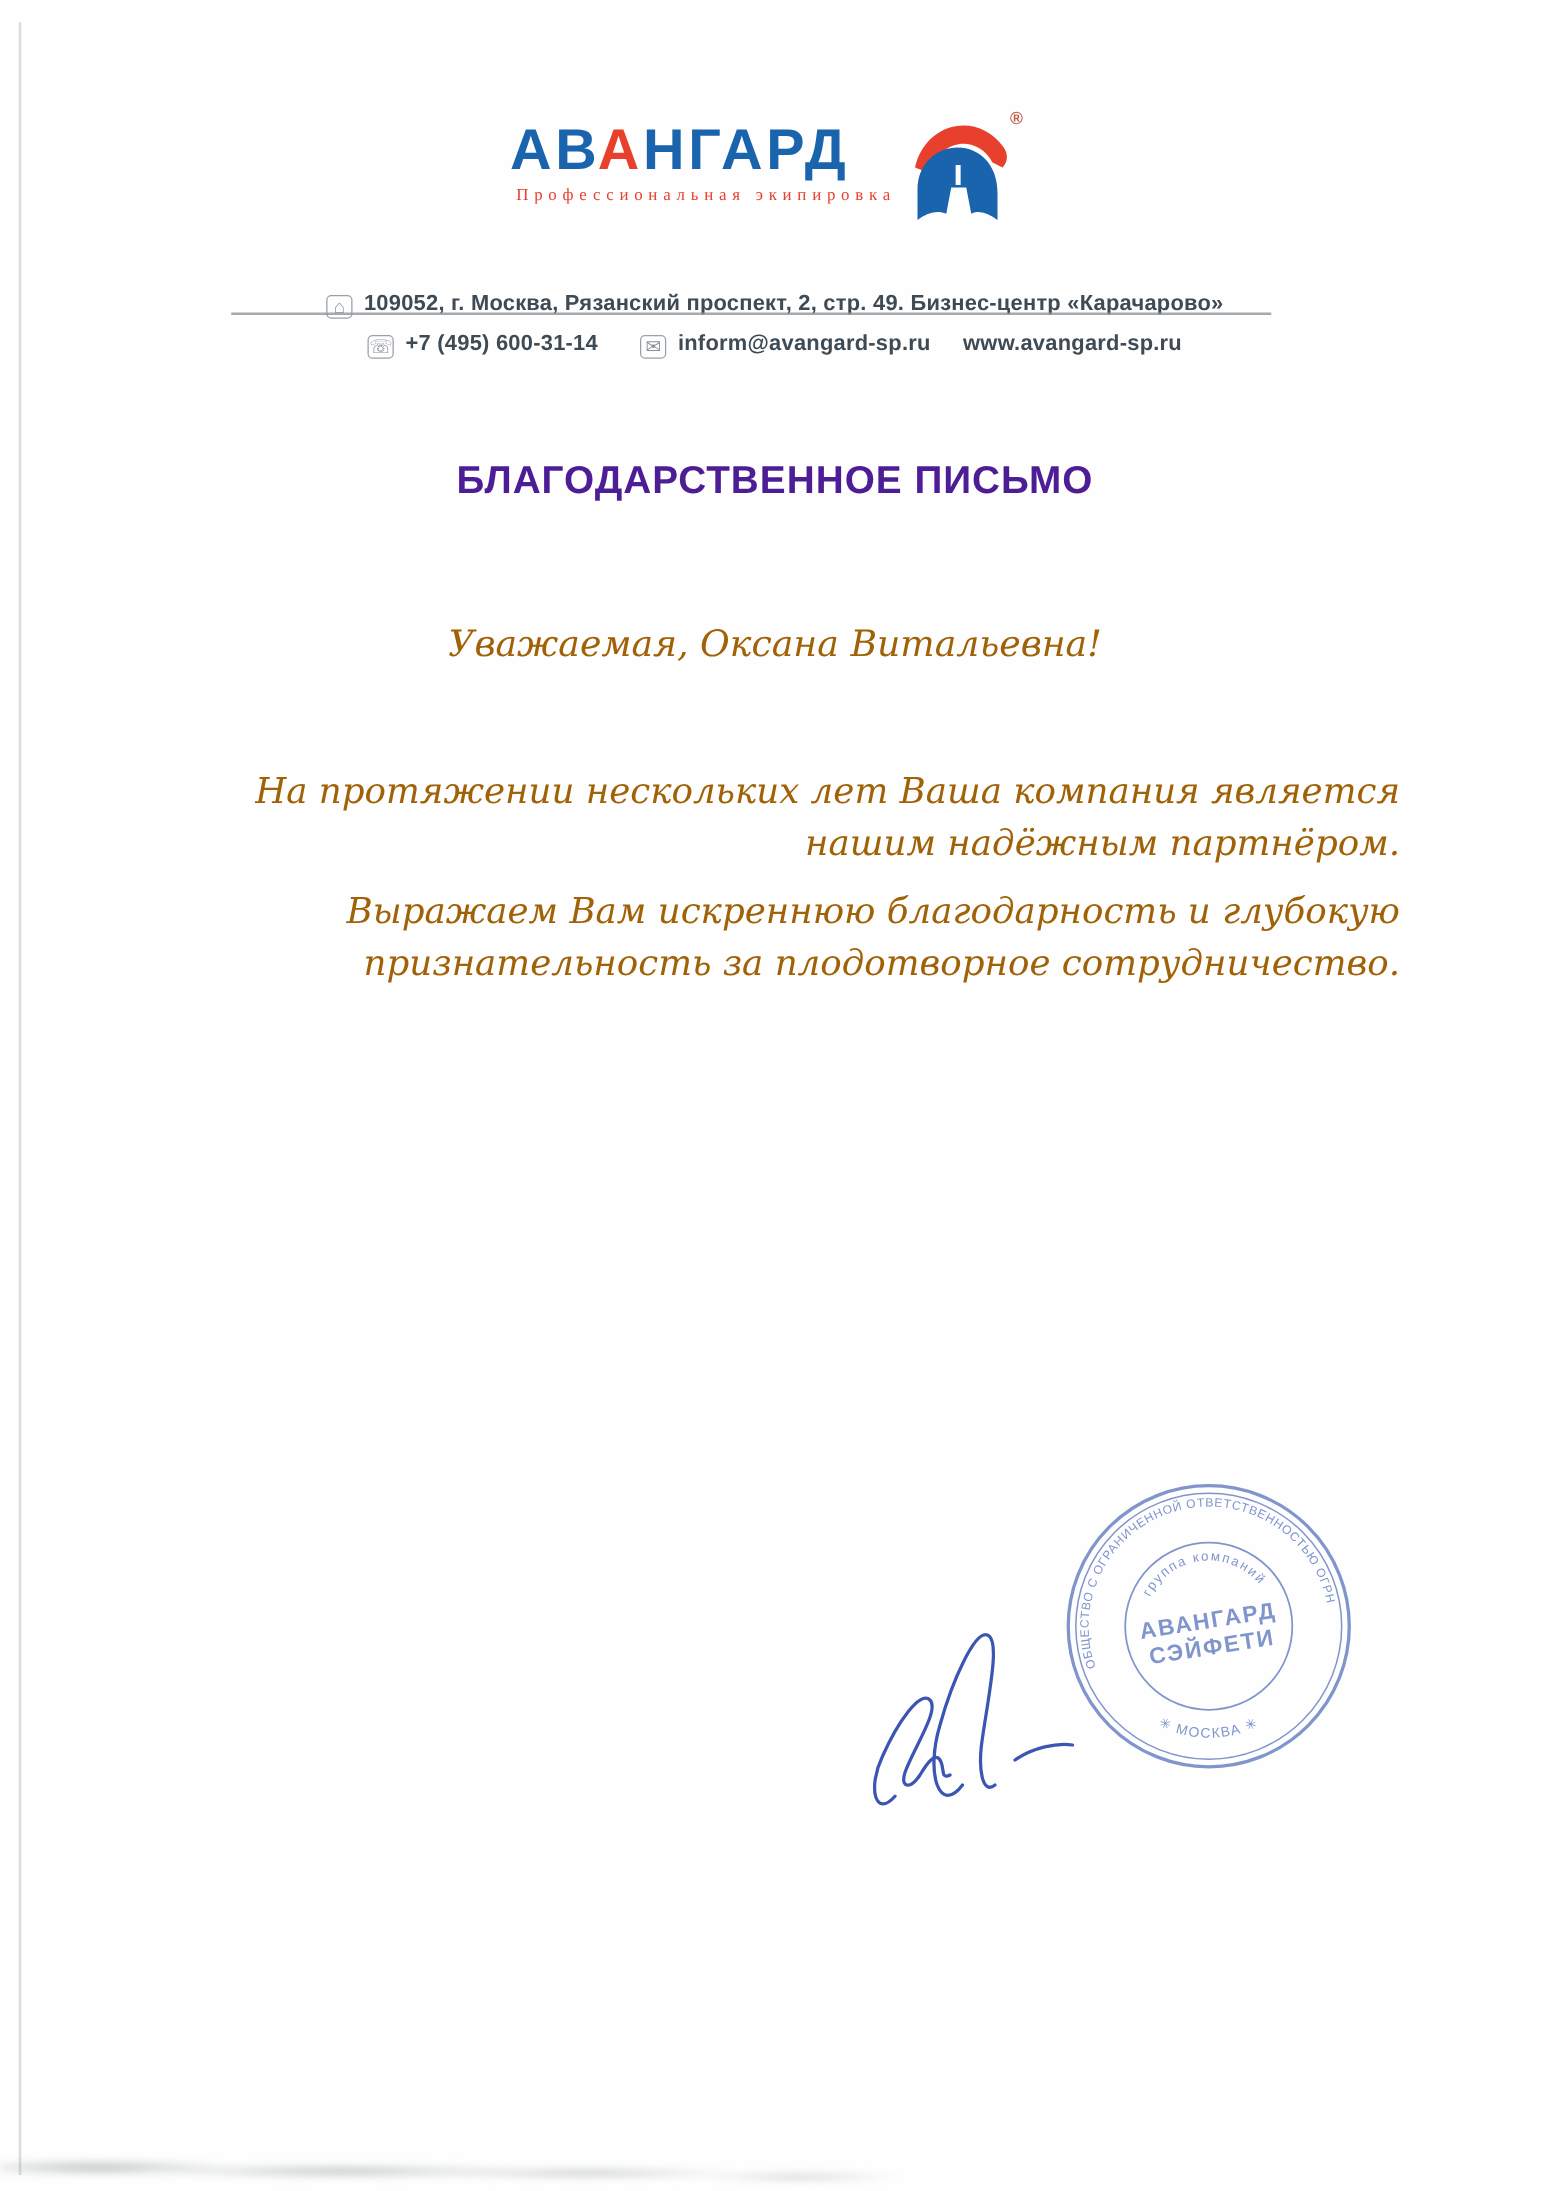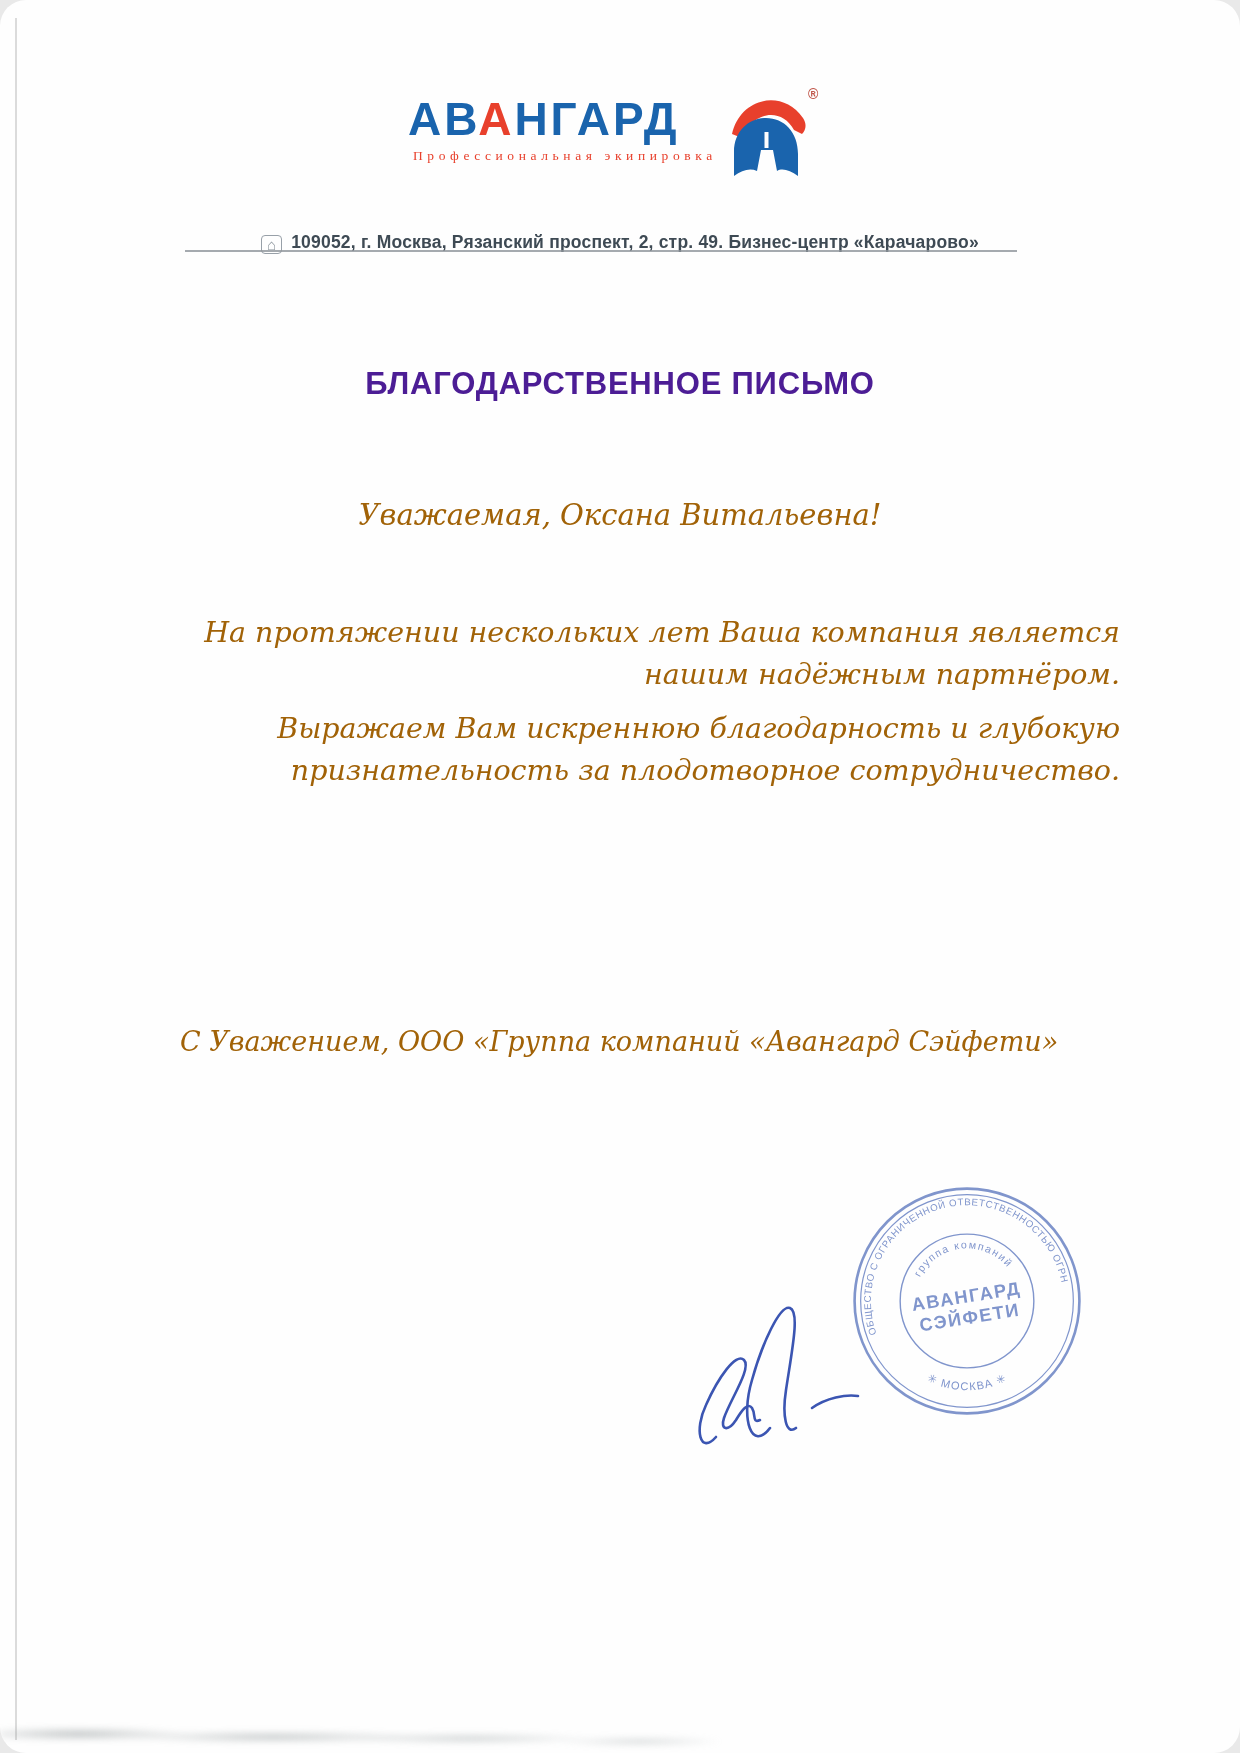--- a/index.html
+++ b/index.html
@@ -2,21 +2,20 @@
 <html><head>
 <meta charset="utf-8">
 <style>
   html,body{margin:0;padding:0;background:#e9e9e9;}
   .page{
     position:relative;
     width:1240px;height:1753px;
     background:#fefefe;
     overflow:hidden;
     font-family:"Liberation Sans",sans-serif;
-    border-radius:26px;
   }
   
   .scan-left-edge{
     position:absolute;left:15px;top:18px;width:2px;height:1722px;
     background:#c7c7c7;opacity:.65;
   }
   .scan-bottom-smudge{
     position:absolute;left:0;top:1716px;width:780px;height:30px;
     background:
       radial-gradient(ellipse 160px 10px at 10% 60%, #8f9697 0%, transparent 70%),
@@ -110,27 +109,29 @@
                C80,86 72,84 67,87 L63,66 L51,66 L47,87 C40,84 32,86 24,92 Z" fill="#1a64ad"></path>
 
       <rect x="54.5" y="48" width="4" height="16" fill="#fefefe"></rect>
     </svg>
   </div>
   <div class="logo-reg">®</div>
 
   <div class="contact-line l1">
     <span class="ci">⌂</span><span>109052, г. Москва, Рязанский проспект, 2, стр. 49. Бизнес-центр «Карачарово»</span>
   </div>
+  <div class="contact-line l2">
+    <span class="ci">☏</span><span>+7 (495) 600-31-14</span><span class="gap"></span><span class="ci">✉</span><span>inform@avangard-sp.ru</span><span class="gap-sm"></span><span>www.avangard-sp.ru</span>
+  </div>
   <div class="header-rule"></div>
 
   <div class="letter-title">БЛАГОДАРСТВЕННОЕ ПИСЬМО</div>
   <div class="greeting script">Уважаемая, Оксана Витальевна!</div>
   <div class="para p1 script">На протяжении нескольких лет Ваша компания является нашим надёжным партнёром.</div>
   <div class="para p2 script">Выражаем Вам искреннюю благодарность и глубокую признательность за плодотворное сотрудничество.</div>
-  <div class="signoff script">С Уважением, ООО «Группа компаний «Авангард Сэйфети»</div>
 
   <div class="stamp">
     <svg width="238" height="238" viewBox="0 0 235 235">
       <g stroke="#6f87c6" fill="none">
         <circle cx="117.5" cy="117.5" r="111" stroke-width="2.6"></circle>
         <circle cx="117.5" cy="117.5" r="105" stroke-width="1.2"></circle>
         <circle cx="117.5" cy="117.5" r="66" stroke-width="1.4"></circle>
       </g>
       <defs>
         <path id="arcOuter" d="M 28.2,150 A 95,95 0 1 1 211.1,101"></path>

